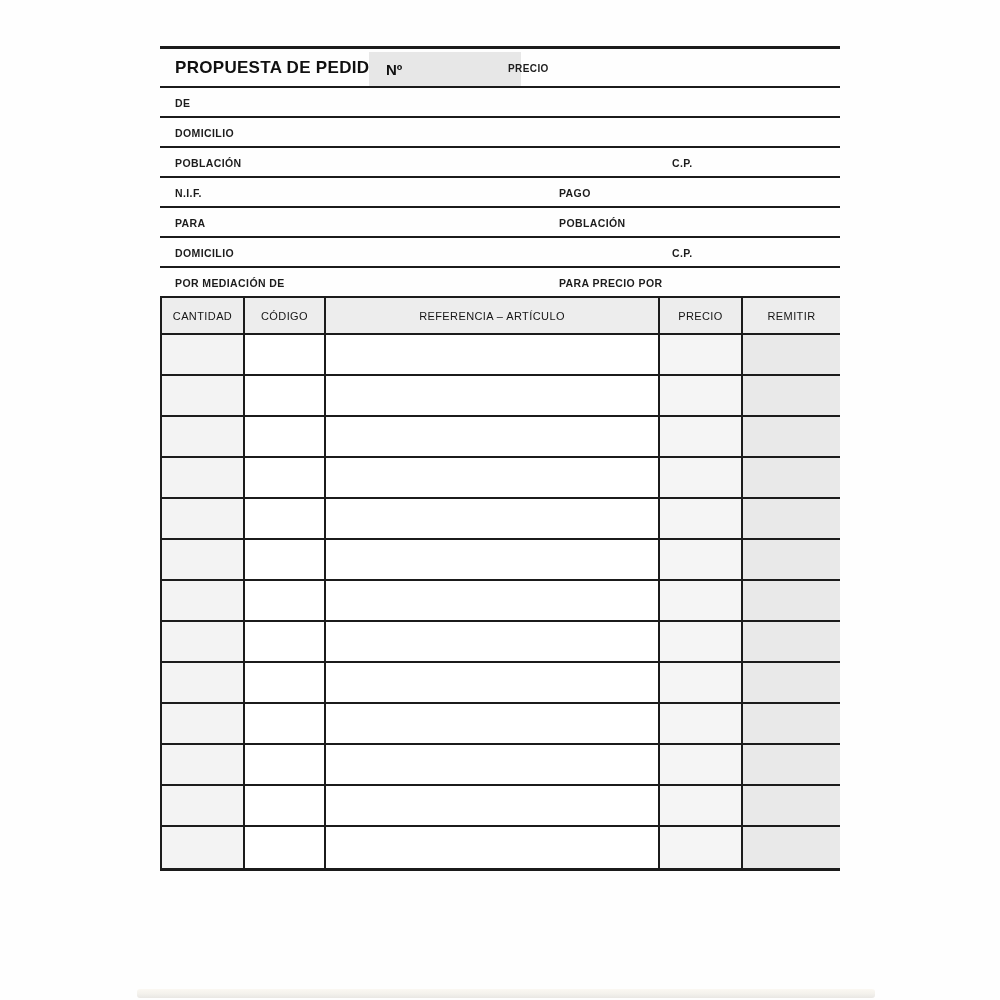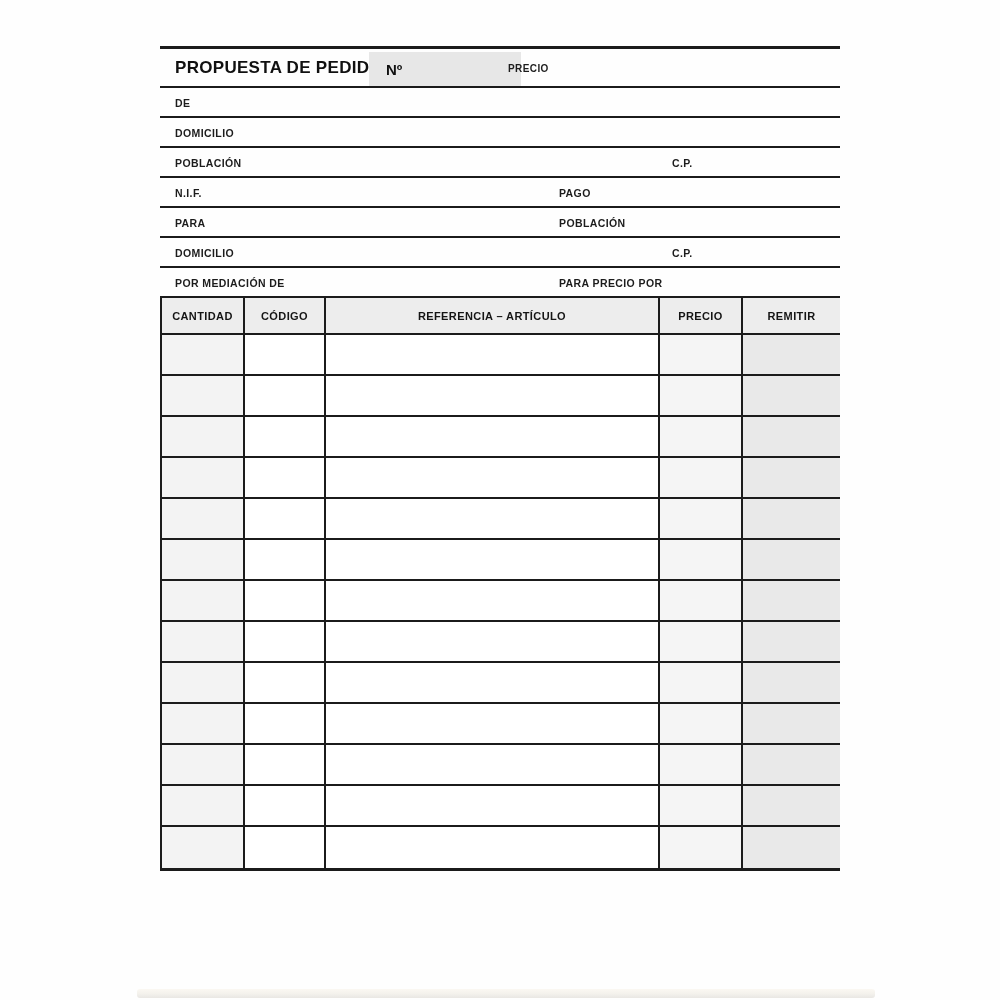--- a/index.html
+++ b/index.html
@@ -30,21 +30,21 @@
                  font-weight:bold; letter-spacing:.4px; color:#1c1c1c; white-space:nowrap; }
   .field-label.pos-middle { left:359px;margin-left:40px; }
   .field-label.pos-right  { left:512px; }
 
   
   .order-table { border-left:2px solid var(--line, #1b1b1b);
                  border-bottom:3px solid var(--line, #1b1b1b); }
   .trow { display:grid; grid-template-columns:83px 81px 334px 83px 97px; }
   .trow.head .tcell { height:37px; background:var(--table-header-fill, #ededed);
                       display:flex; align-items:center; justify-content:center;
-                      font-size:11px; font-weight:bold; letter-spacing:.4px; color:#151515;
+                      font-size:11px; font-weight:normal; letter-spacing:.4px; color:#151515;
                       border-bottom:2px solid var(--line, #1b1b1b); }
   .tcell { border-right:2px solid var(--line, #1b1b1b); }
   .trow .tcell:last-child { border-right:none; }
   .trow.body .tcell { height:41px; border-bottom:2px solid var(--line, #1b1b1b); }
   .trow.body:last-child .tcell { border-bottom:none; }
   .trow.body .col0 { background:var(--quantity-column-fill, #f3f3f3); }
   .trow.body .col1, .trow.body .col2 { background:#ffffff; }
   .trow.body .col3 { background:var(--price-column-fill, #f5f5f5); }
   .trow.body .col4 { background:var(--amount-column-fill, #e9e9e9); }
 

